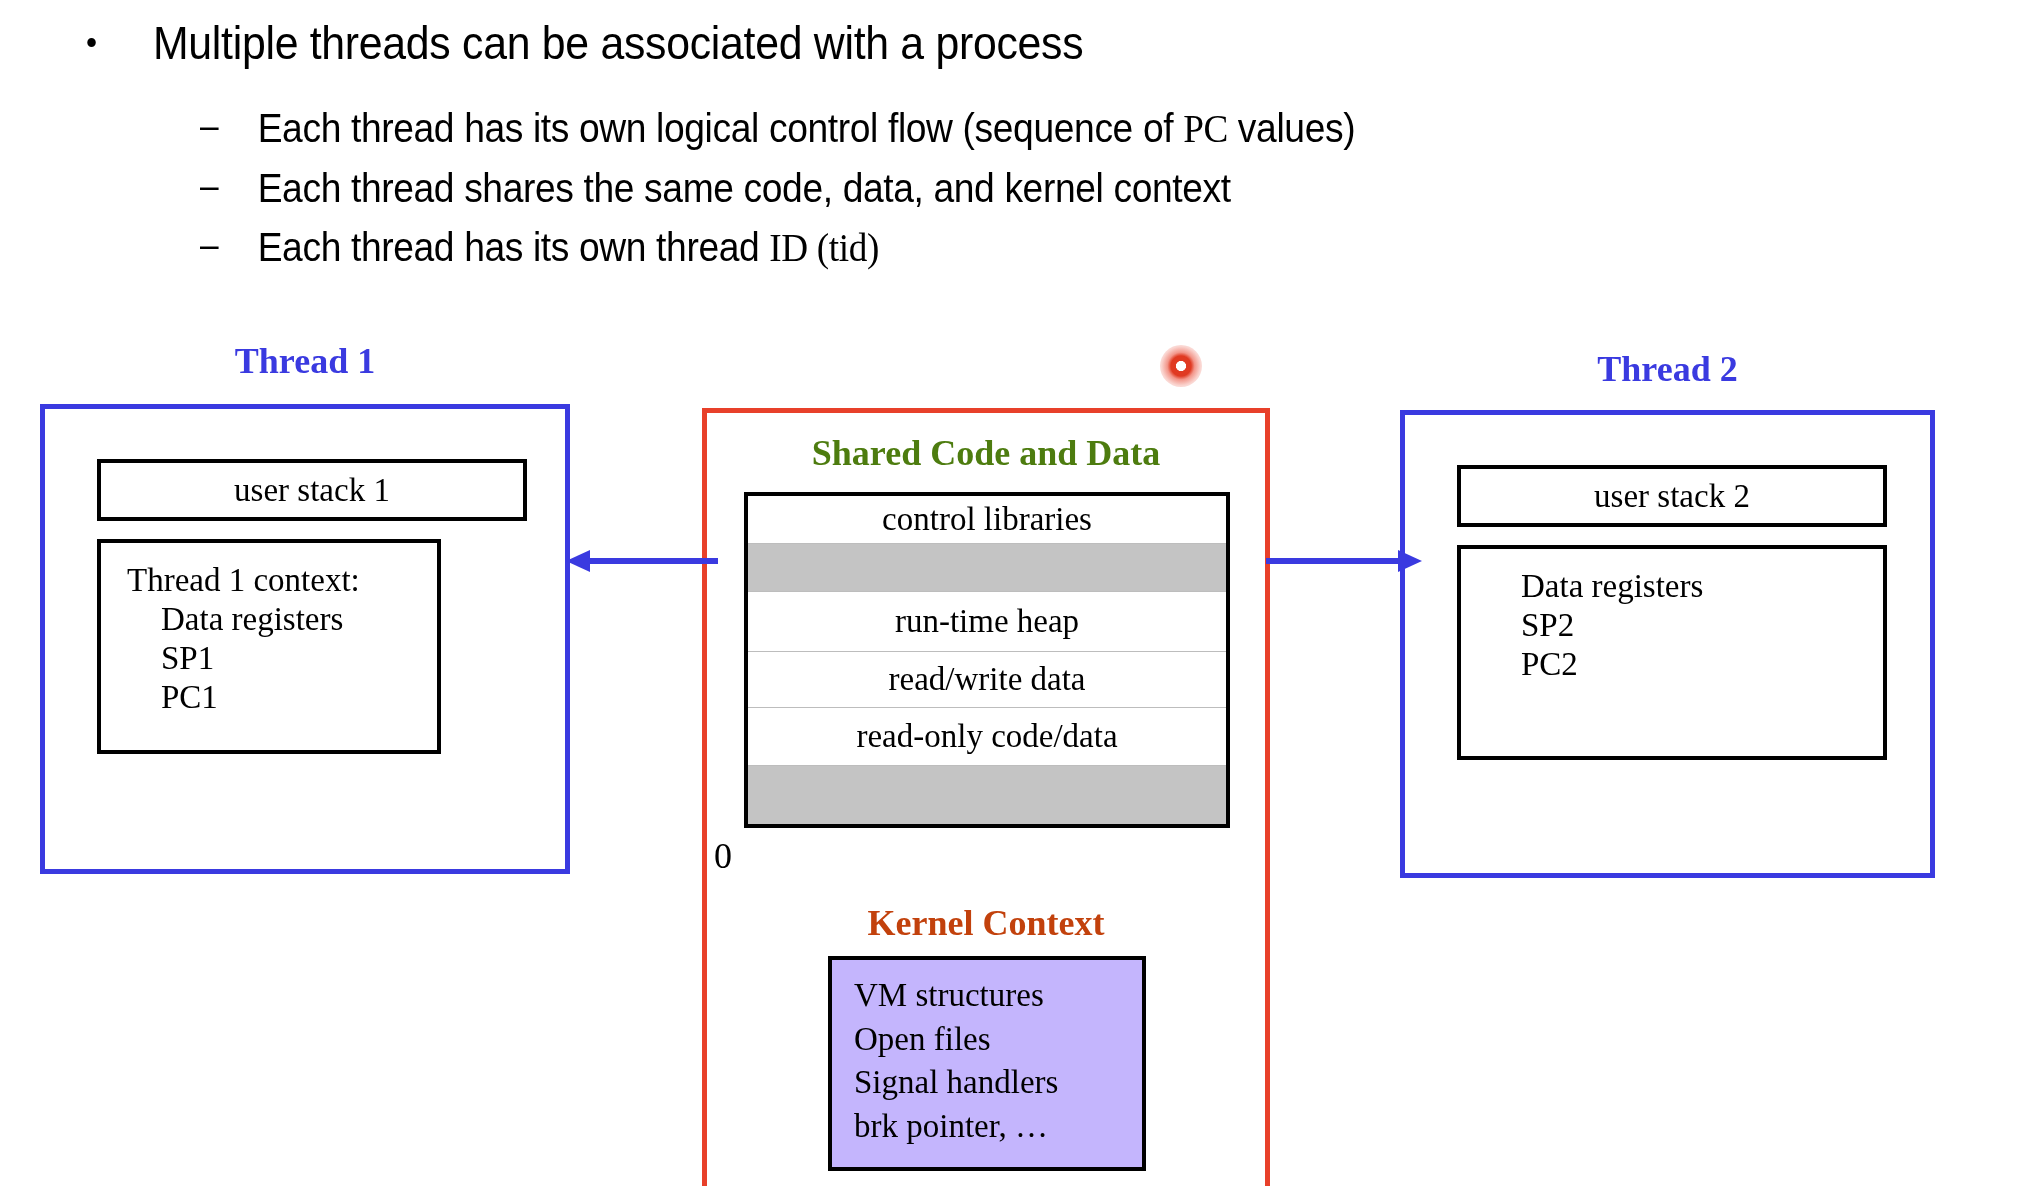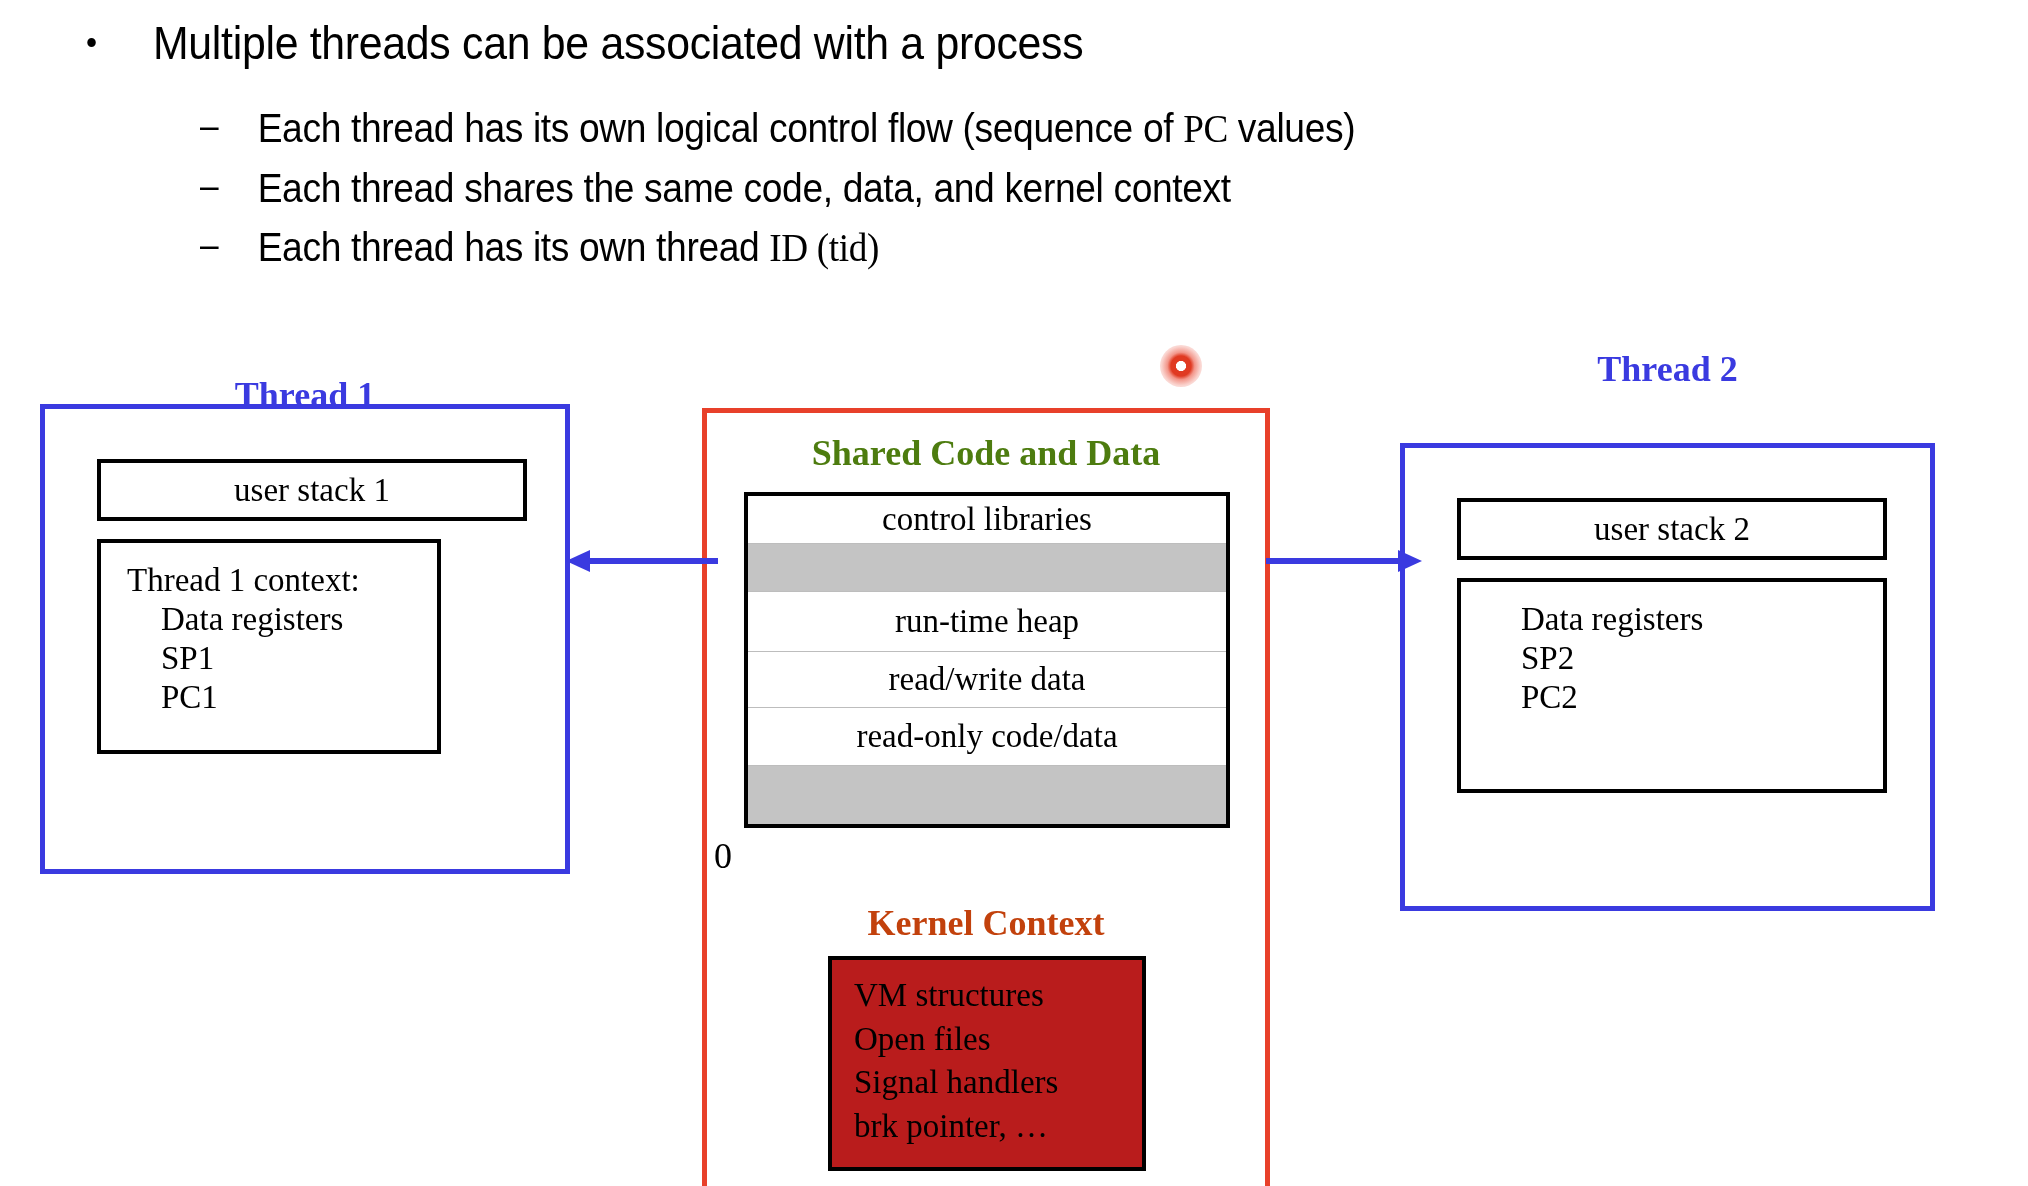--- a/index.html
+++ b/index.html
@@ -68,31 +68,31 @@
   
   .thread-title {
     position: absolute;
     font-family: "Liberation Serif", serif;
     font-weight: bold;
     font-size: 36px;
     color: #3a3ae0;
     text-align: center;
     white-space: nowrap;
   }
-  #thread1-title { left: 40px; top: 340px; width: 530px; margin-top: 34px; }
+  #thread1-title { left: 40px; top: 340px; width: 530px; }
   #thread2-title { left: 1400px; top: 348px; width: 535px; }
 
   .thread-box {
     position: absolute;
     border: 5px solid #3a3ae0;
     background: #ffffff;
     box-sizing: border-box;
   }
   #thread1-box { left: 40px;   top: 404px; width: 530px; height: 470px; }
-  #thread2-box { left: 1400px; top: 410px; width: 535px; height: 468px; margin-top: 33px; }
+  #thread2-box { left: 1400px; top: 410px; width: 535px; height: 468px; }
 
   .inner-box {
     position: absolute;
     border: 4px solid #000000;
     background: #ffffff;
     box-sizing: border-box;
   }
   .stack-box {
     display: flex;
     align-items: center;
@@ -181,21 +181,21 @@
     color: #c2410c;
     white-space: nowrap;
   }
   #kernel-box {
     position: absolute;
     left: 828px;
     top: 956px;
     width: 318px;
     height: 215px;
     border: 4px solid #000000;
-    background: #b91c1c;
+    background: #c4b5fd;
     box-sizing: border-box;
     font-family: "Liberation Serif", serif;
     font-size: 33px;
     line-height: 1.32;
     padding: 14px 0 0 22px;
   }
   .kern-line { display: block; }
 
   
   .arrow { position: absolute; height: 26px; }

